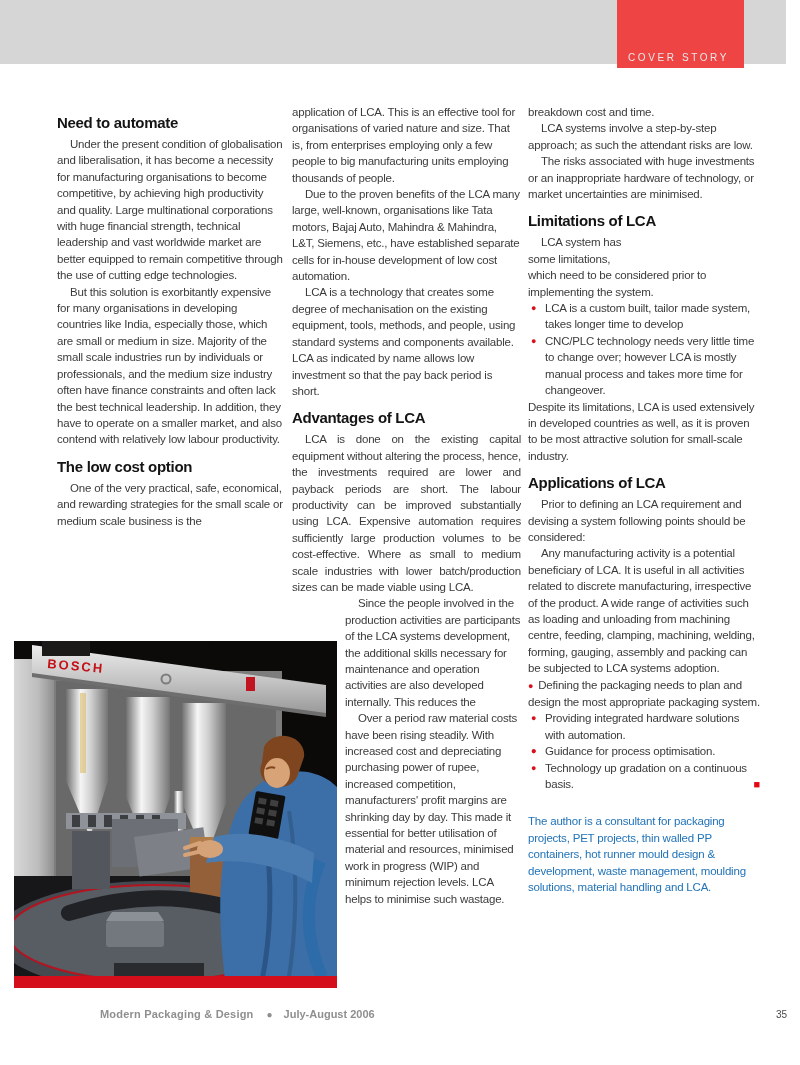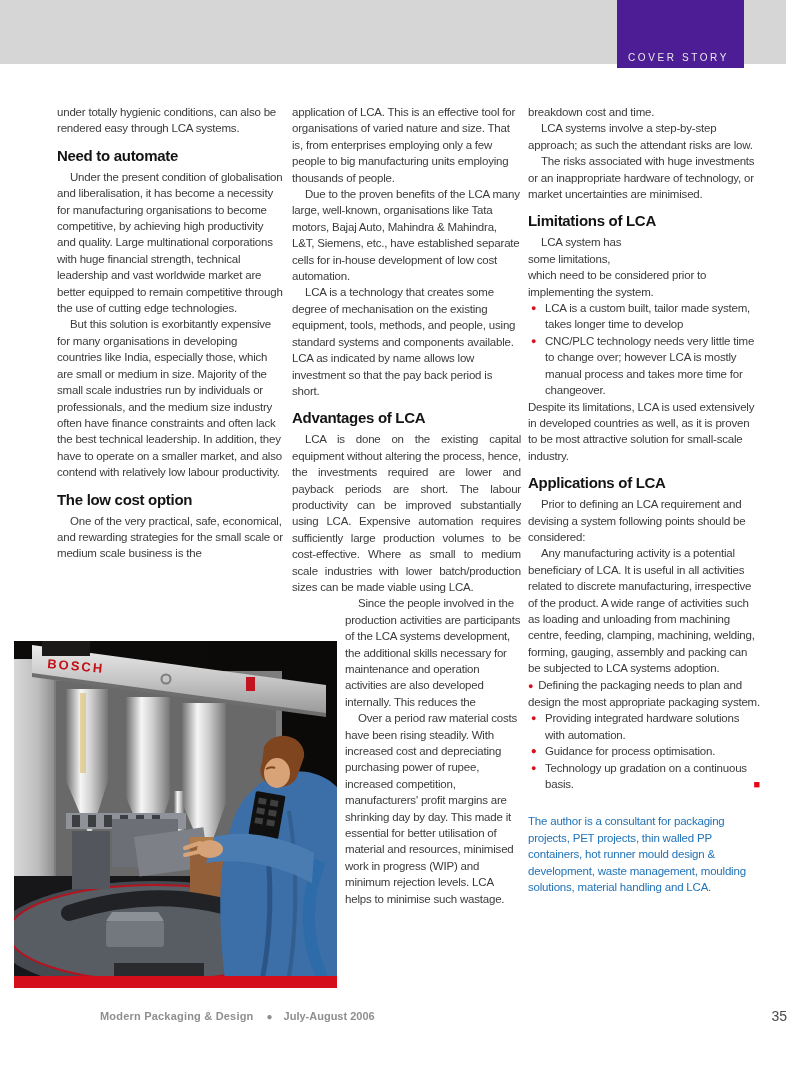--- a/index.html
+++ b/index.html
@@ -3,21 +3,21 @@
 <meta charset="utf-8">
 <style>
   html,body { margin:0; padding:0; background:#ffffff; }
   .page {
     position:relative; width:800px; height:1065px; background:#ffffff;
     font-family:"Liberation Sans", sans-serif; color:#3b3b3b; overflow:hidden;
   }
   
   .band { position:absolute; left:0; top:0; width:786px; height:64px; background:#d6d6d7; }
   .coverbox {
-    position:absolute; left:617px; top:0; width:127px; height:68px; background:#4c1d95;
+    position:absolute; left:617px; top:0; width:127px; height:68px; background:#ef4444;
     box-sizing:border-box; display:flex; align-items:flex-end; padding:0 0 5px 11px;
   }
   .coverbox .tag {
     color:#e9e9e9; font-size:10px; letter-spacing:2.6px; font-weight:400; white-space:nowrap;
   }
   
   .col { position:absolute; font-size:11.5px; line-height:16.4px; letter-spacing:-0.2px; text-align:left; }
   .col p { margin:0; text-indent:13px; }
   .col p.noindent { text-indent:0; }
   .col p.justify { text-align:justify; }
@@ -41,34 +41,33 @@
   
   .photo { position:absolute; left:14px; top:641px; width:323px; height:347px; }
   
   .footer {
     position:absolute; left:57px; top:1008px; width:687px;
     display:flex; align-items:center; font-size:11px; color:#8f8f8f; font-weight:bold;padding-left:43px;
   }
   .footer .mag { letter-spacing:0.2px; }
   .footer .fdot { font-size:10px; color:#8f8f8f; margin:0 11px 0 13px; }
   .footer .issue { font-weight:bold; }
-  .footer .pageno { margin-left:auto; color:#4a4a4a; font-weight:normal; font-size:14px; }
+  .footer .pageno { margin-left:auto; color:#4a4a4a; font-weight:normal; font-size:10px; }
 </style>
 </head>
 <body>
 
 <div class="page">
 
   <div class="band"></div>
   <div class="coverbox">
     <span class="tag">COVER STORY</span>
   </div>
 
   <div class="col" id="col1">
-    <p class="noindent">under totally hygienic conditions, can also be rendered easy through LCA systems.</p>
     <h3 class="head">Need to automate</h3>
     <p>Under the present condition of globalisation and liberalisation, it has become a necessity for manufacturing organisations to become competitive, by achieving high productivity and quality. Large multinational corporations with huge financial strength, technical leadership and vast worldwide market are better equipped to remain competitive through the use of cutting edge technologies.</p>
     <p>But this solution is exorbitantly expensive for many organisations in developing countries like India, especially those, which are small or medium in size. Majority of the small scale industries run by individuals or professionals, and the medium size industry often have finance constraints and often lack the best technical leadership. In addition, they have to operate on a smaller market, and also contend with relatively low labour productivity.</p>
     <h3 class="head">The low cost option</h3>
     <p>One of the very practical, safe, economical, and rewarding strategies for the small scale or medium scale business is the</p>
   </div>
 
   <div class="col" id="col2">
     <p class="noindent">application of LCA. This is an effective tool for organisations of varied nature and size. That is, from enterprises employing only a few people to big manufacturing units employing thousands of people.</p>
     <p>Due to the proven benefits of the LCA many large, well-known, organisations like Tata motors, Bajaj Auto, Mahindra &amp; Mahindra, L&amp;T, Siemens, etc., have established separate cells for in-house development of low cost automation.</p>

